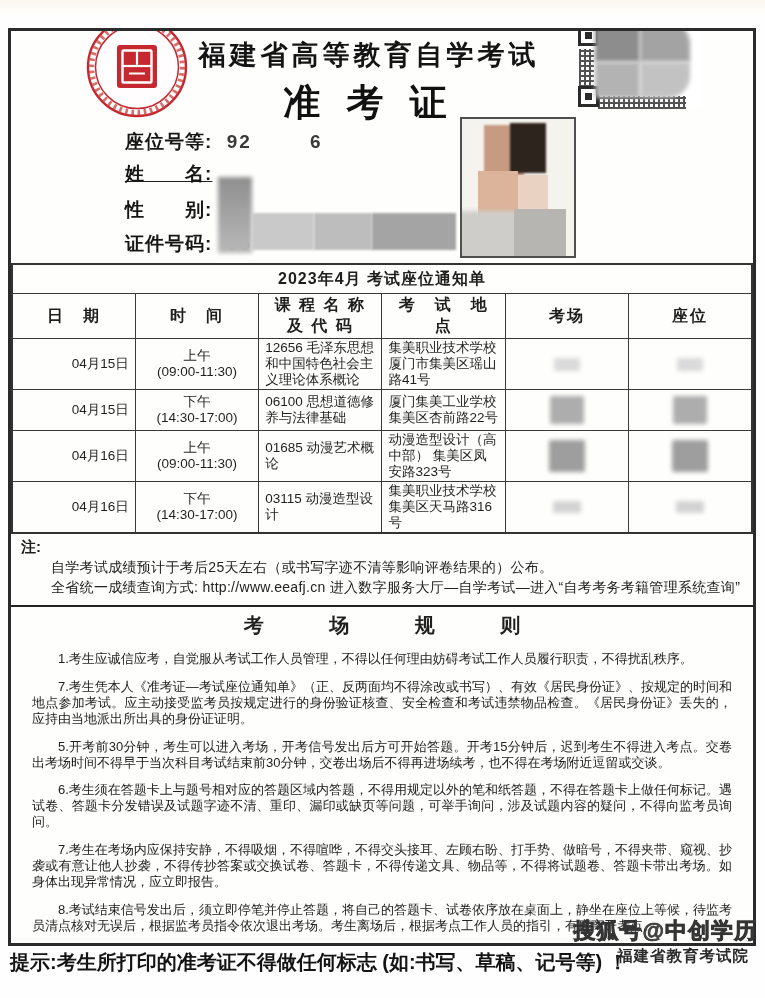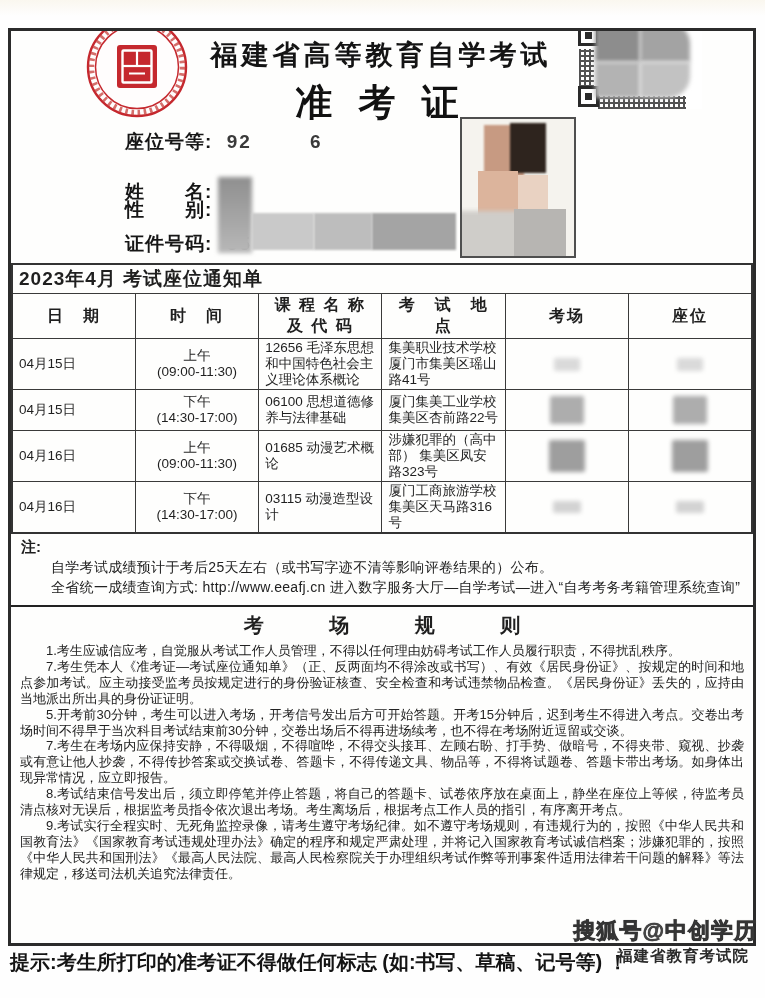--- a/index.html
+++ b/index.html
@@ -15,21 +15,21 @@
 
   
   .doc{
     position:absolute;left:8px;top:28px;width:742px;height:912px;
     border:3px solid #2b2b2b;background:#fefefd;overflow:hidden;
   }
 
   
   .header{position:relative;height:92px;}
   .seal{position:absolute;left:72px;top:-16px;width:108px;height:106px;}
-  .titles{position:absolute;left:168px;top:6px;width:404px;text-align:center;}
+  .titles{position:absolute;left:156px;top:6px;width:404px;text-align:center;}
   .org-title{font-size:27px;font-weight:bold;letter-spacing:4px;color:#141414;}
   .doc-title{font-size:37px;font-weight:bold;letter-spacing:8px;margin-top:5px;color:#111;}
   .qr{position:absolute;left:567px;top:-18px;width:124px;height:96px;background:#fff;}
   .qr-finder{position:absolute;width:15px;height:15px;border:3px solid #2a2a2a;background:#fff;box-sizing:content-box;}
   .qr-finder::after{content:"";position:absolute;left:4px;top:4px;width:7px;height:7px;background:#2a2a2a;}
   .qr-finder.tl{left:0;top:12px;}
   .qr-finder.bl{left:0;bottom:2px;}
   .qr-noise{position:absolute;background:
       repeating-linear-gradient(90deg,#343434 0 2px,transparent 2px 5px),
       repeating-linear-gradient(0deg,#343434 0 2px,transparent 2px 5px);opacity:.85;}
@@ -38,21 +38,21 @@
   .qr-blur{position:absolute;filter:blur(2px);}
   .qr-blur.b1{left:17px;top:9px;width:45px;height:40px;background:#8d8d8d;}
   .qr-blur.b2{left:62px;top:9px;width:50px;height:40px;background:#a3a3a3;border-radius:0 22px 0 0;}
   .qr-blur.b3{left:17px;top:49px;width:45px;height:36px;background:#b3b3b3;}
   .qr-blur.b4{left:62px;top:49px;width:50px;height:36px;background:#c2c2c2;border-radius:0 0 22px 0;}
 
   
   .info{position:relative;height:140px;}
   .info-row{position:absolute;left:114px;white-space:nowrap;}
   .info-row.r1{top:6px;}
-  .info-row.r2{top:56px;}
+  .info-row.r2{top:38px;text-decoration:underline;}
   .info-row.r3{top:74px;}
   .info-row.r4{top:108px;}
   .info-label{font-size:19px;font-weight:bold;letter-spacing:1px;color:#161616;}
   .info-value{font-size:19px;font-weight:bold;margin-left:10px;color:#3a3a3a;letter-spacing:2px;}
   .gap{display:inline-block;}
   .gap.g1{width:58px;}
   .photo{position:absolute;left:449px;top:86px;width:112px;height:137px;border:2px solid #4f4f4f;background:#f5f3ee;overflow:hidden;}
   .px{position:absolute;}
   .px1{left:22px;top:6px;width:40px;height:52px;background:#c79a82;filter:blur(1px);}   
   .px2{left:48px;top:4px;width:36px;height:50px;background:#2e241e;filter:blur(1px);}   
@@ -62,41 +62,41 @@
   .px6{left:52px;top:90px;width:52px;height:50px;background:#b7b5b2;}                    
   .blur{position:absolute;}
   .blur.a{left:207px;top:146px;width:34px;height:76px;background:linear-gradient(#8f8f8f,#b8b8b8);filter:blur(2px);}
   .blur.b{left:241px;top:182px;width:62px;height:37px;background:#c9c9c9;filter:blur(1px);}
   .blur.c{left:303px;top:182px;width:58px;height:37px;background:#bdbdbd;filter:blur(1px);}
   .blur.d{left:361px;top:182px;width:84px;height:37px;background:#a4a4a4;filter:blur(1px);}
 
   
   table.seat{width:742px;border-collapse:collapse;table-layout:fixed;border:2px solid #333;}
   table.seat td,table.seat th{border:1px solid #3a3a3a;padding:1px 6px;overflow:hidden;}
-  .t-title td{height:26px;font-weight:bold;font-size:19px;letter-spacing:1px;}
+  .t-title td{height:26px;text-align:center;font-weight:bold;font-size:16px;letter-spacing:1px;}
   .t-head th{height:29px;text-align:center;font-weight:bold;font-size:16px;letter-spacing:2px;padding:0 2px;}
   .t-row td{height:38px;font-size:13.5px;line-height:16px;}
-  .td-date{text-align:left;}
+  .td-date{text-align:right;}
   .td-time{text-align:center;}
   .td-room,.td-seat{text-align:center;vertical-align:middle;}
   .chip{margin:0 auto;border-radius:2px;filter:blur(2px);}
   .chip.l{width:26px;height:13px;background:#dadada;}
   .chip.m{width:34px;height:28px;background:#adadad;}
   .chip.d{width:36px;height:32px;background:#9e9e9e;}
   .chip.xl{width:28px;height:12px;background:#d3d3d3;}
 
   
   .notes{padding:4px 10px 5px;}
   .notes-label{font-weight:bold;font-size:15px;}
   .notes p{margin:2px 0 0 30px;font-size:14px;letter-spacing:.3px;color:#222;}
 
   
   .rules{border-top:2px solid #222;margin-top:3px;padding:3px 9px 0;}
   .rules-title{text-align:center;font-size:20px;font-weight:bold;letter-spacing:30px;text-indent:30px;margin:2px 0 4px;}
-  .rules p{margin:0;font-size:13px;line-height:15.9px;text-align:justify;text-indent:26px;color:#222;}
+  .rules p{margin:12px;font-size:13px;line-height:15.9px;text-align:justify;text-indent:26px;color:#222;}
 
   
   .footer-tip{position:absolute;left:10px;top:949px;font-size:20px;font-weight:bold;color:#141414;}
   .footer-issuer{position:absolute;right:16px;top:946px;font-size:15.5px;font-weight:bold;letter-spacing:1px;color:#2a2a2a;}
   .watermark{position:absolute;right:8px;top:916px;font-size:22px;font-weight:bold;color:#4a4a4a;
      letter-spacing:1px;-webkit-text-stroke:0.6px #333;text-shadow:0 0 1px #555;}
 </style>
 </head>
 <body>
 
@@ -205,36 +205,36 @@
               <div class="chip m"></div>
             </td>
       </tr>
       <tr class="t-row">
         <td class="td-date">04月16日</td>
         <td class="td-time">
               <div>上午</div>
               <div>(09:00-11:30)</div>
             </td>
         <td>01685 动漫艺术概论</td>
-        <td>涉嫌犯罪的（高中部） 集美区凤安路323号</td>
+        <td>动漫造型设计（高中部） 集美区凤安路323号</td>
         <td class="td-room">
               <div class="chip d"></div>
             </td>
         <td class="td-seat">
               <div class="chip d"></div>
             </td>
       </tr>
       <tr class="t-row">
         <td class="td-date">04月16日</td>
         <td class="td-time">
               <div>下午</div>
               <div>(14:30-17:00)</div>
             </td>
         <td>03115 动漫造型设计</td>
-        <td>厦门工商旅游学校 集美区天马路316号</td>
+        <td>集美职业技术学校 集美区天马路316号</td>
         <td class="td-room">
               <div class="chip xl"></div>
             </td>
         <td class="td-seat">
               <div class="chip xl"></div>
             </td>
       </tr>
     </tbody>
       </table>
 
@@ -242,20 +242,21 @@
       <div class="notes-label">注:</div>
       <p>自学考试成绩预计于考后25天左右（或书写字迹不清等影响评卷结果的）公布。</p>
       <p>全省统一成绩查询方式: http://www.eeafj.cn 进入数字服务大厅—自学考试—进入“自考考务考籍管理系统查询”</p>
     </div>
 
     <div class="rules">
       <div class="rules-title">考 场 规 则</div>
       <p>1.考生应诚信应考，自觉服从考试工作人员管理，不得以任何理由妨碍考试工作人员履行职责，不得扰乱秩序。</p>
       <p>7.考生凭本人《准考证—考试座位通知单》（正、反两面均不得涂改或书写）、有效《居民身份证》、按规定的时间和地点参加考试。应主动接受监考员按规定进行的身份验证核查、安全检查和考试违禁物品检查。《居民身份证》丢失的，应持由当地派出所出具的身份证证明。</p>
       <p>5.开考前30分钟，考生可以进入考场，开考信号发出后方可开始答题。开考15分钟后，迟到考生不得进入考点。交卷出考场时间不得早于当次科目考试结束前30分钟，交卷出场后不得再进场续考，也不得在考场附近逗留或交谈。</p>
+      <p>6.考生须在答题卡上与题号相对应的答题区域内答题，不得用规定以外的笔和纸答题，不得在答题卡上做任何标记。遇试卷、答题卡分发错误及试题字迹不清、重印、漏印或缺页等问题，可举手询问，涉及试题内容的疑问，不得向监考员询问。</p>
       <p>7.考生在考场内应保持安静，不得吸烟，不得喧哗，不得交头接耳、左顾右盼、打手势、做暗号，不得夹带、窥视、抄袭或有意让他人抄袭，不得传抄答案或交换试卷、答题卡，不得传递文具、物品等，不得将试题卷、答题卡带出考场。如身体出现异常情况，应立即报告。</p>
       <p>8.考试结束信号发出后，须立即停笔并停止答题，将自己的答题卡、试卷依序放在桌面上，静坐在座位上等候，待监考员清点核对无误后，根据监考员指令依次退出考场。考生离场后，根据考点工作人员的指引，有序离开考点。</p>
       <p>9.考试实行全程实时、无死角监控录像，请考生遵守考场纪律。如不遵守考场规则，有违规行为的，按照《中华人民共和国教育法》《国家教育考试违规处理办法》确定的程序和规定严肃处理，并将记入国家教育考试诚信档案；涉嫌犯罪的，按照《中华人民共和国刑法》《最高人民法院、最高人民检察院关于办理组织考试作弊等刑事案件适用法律若干问题的解释》等法律规定，移送司法机关追究法律责任。</p>
     </div>
   </div>
 
   <div class="footer-tip">提示:考生所打印的准考证不得做任何标志 (如:书写、草稿、记号等) ！</div>
   <div class="footer-issuer">福建省教育考试院</div>
   <div class="watermark">搜狐号@中创学历</div>
 </div>

